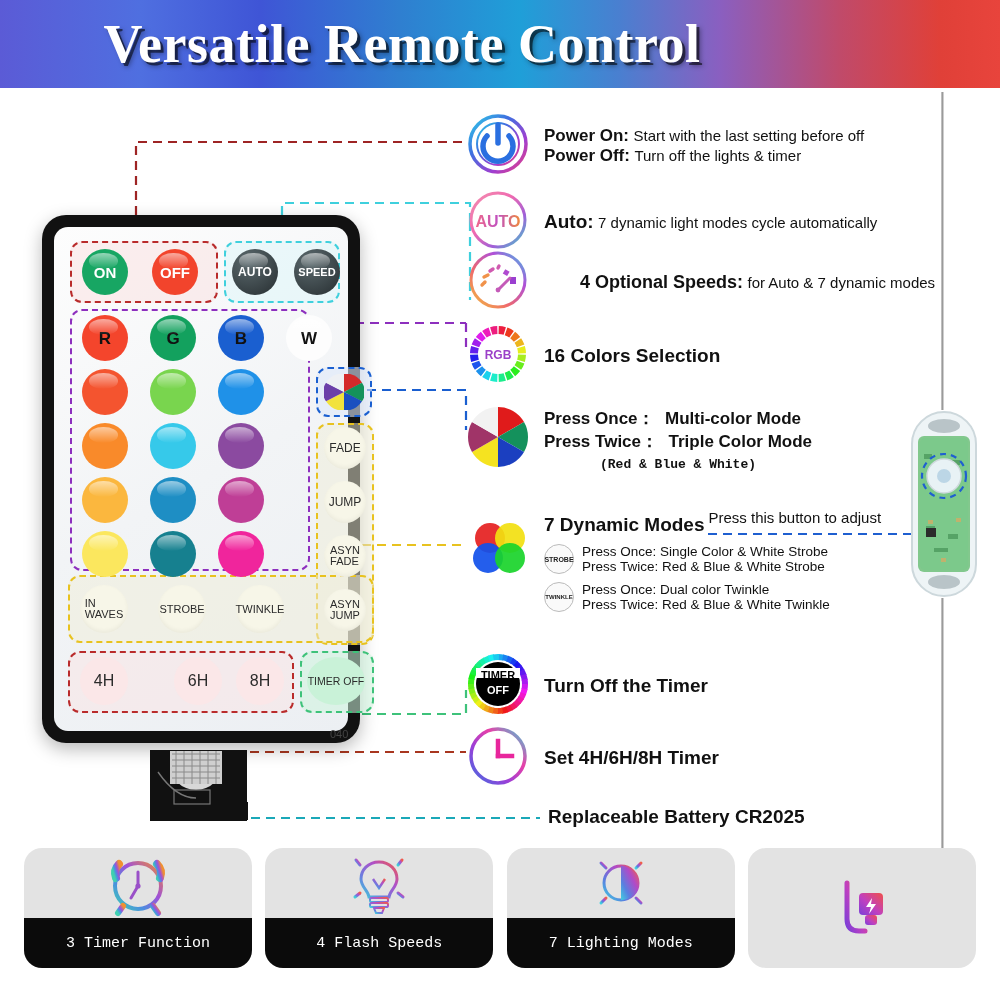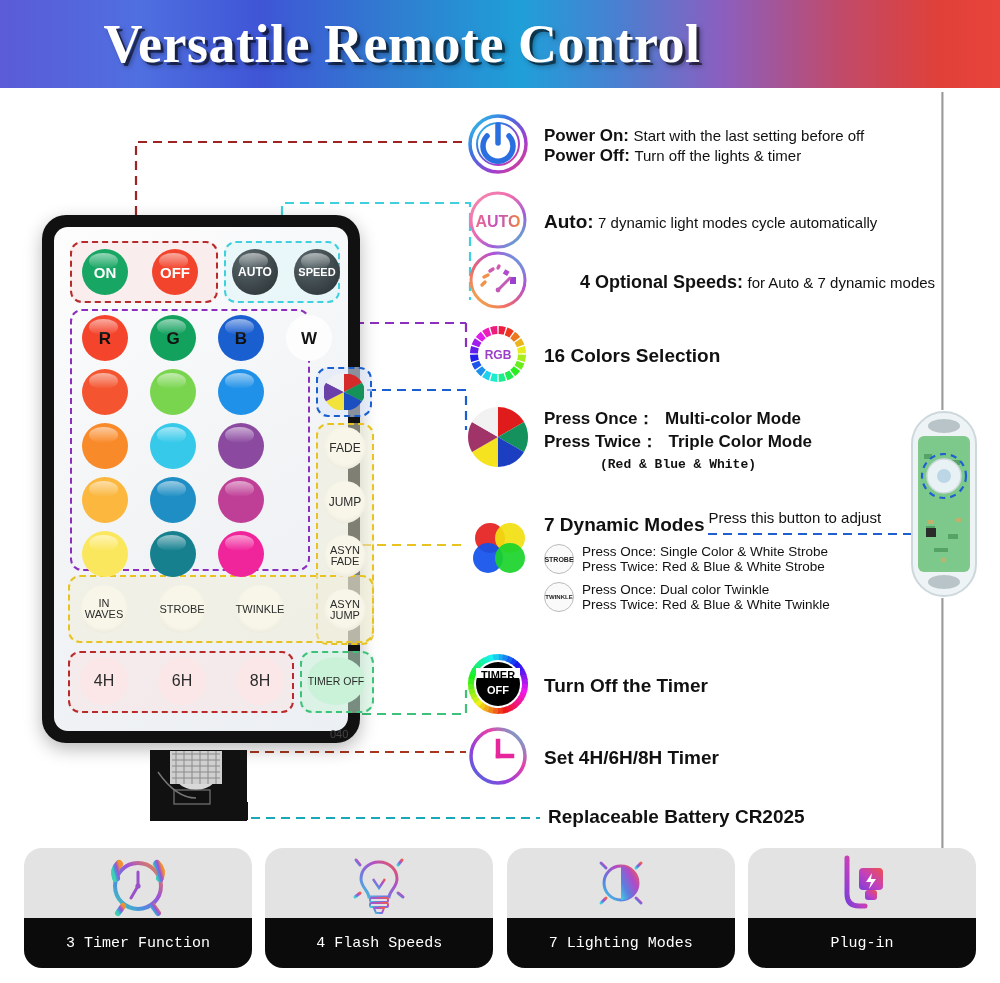--- a/index.html
+++ b/index.html
@@ -41,21 +41,21 @@
   #remote-face {
     width: 100%; height: 100%;
     background: linear-gradient(150deg,#fdfdfd 0%, #f2f4f6 50%, #eceff3 100%);
     border-radius: 14px;
     position: relative;
   }
   .btn {
     position: absolute;
     border-radius: 50%;
     display: flex; align-items: center; justify-content: center;
-    font-weight: bold; text-align: center; line-height: 1.0;
+    font-weight: bold; text-align: left; line-height: 1.0;
     user-select: none;
   }
   .btn.round { width: 46px; height: 46px; }
   .glossy::after {
     content: ""; position: absolute; left: 16%; top: 9%;
     width: 62%; height: 34%; border-radius: 50%;
     background: linear-gradient(180deg, rgba(255,255,255,.55), rgba(255,255,255,0));
     pointer-events: none;
   }
   .cream {
@@ -207,21 +207,21 @@
     <div class="btn cream" style="left:270px;top:200px;width:42px;height:42px;">FADE</div>
     <div class="btn cream" style="left:270px;top:254px;width:42px;height:42px;">JUMP</div>
     <div class="btn cream asyn" style="left:270px;top:308px;width:42px;height:42px;font-size:11px;white-space:pre-line;">ASYN<br>FADE</div>
     <div class="btn cream asyn" style="left:270px;top:362px;width:42px;height:42px;font-size:11px;white-space:pre-line;">ASYN<br>JUMP</div>
 
     <div class="btn cream" style="left:26px;top:358px;width:48px;height:48px;font-size:11px;white-space:pre-line;">IN<br>WAVES</div>
     <div class="btn cream" style="left:104px;top:358px;width:48px;height:48px;font-size:11px;">STROBE</div>
     <div class="btn cream" style="left:182px;top:358px;width:48px;height:48px;font-size:11px;">TWINKLE</div>
 
     <div class="btn pinkbtn" style="left:26px;top:430px;width:48px;height:48px;">4H</div>
-    <div class="btn pinkbtn" style="left:104px;top:430px;width:48px;height:48px;">6H</div>
+    <div class="btn pinkbtn" style="left:120px;top:430px;width:48px;height:48px;">6H</div>
     <div class="btn pinkbtn" style="left:182px;top:430px;width:48px;height:48px;">8H</div>
     <div class="btn mintbtn" style="left:253px;top:430px;width:58px;height:48px;">TIMER OFF</div>
   </div>
 </div>
 <div id="code050">040</div>
 
 <div id="battery-back">
   <svg width="120" height="78" viewBox="0 0 120 78">
     <rect x="0" y="0" width="96" height="70" fill="#111"></rect>
     <rect x="82" y="52" width="16" height="18" fill="#111"></rect>
@@ -617,15 +617,14 @@
             </linearGradient>
           </defs>
         <rect x="34" y="20" width="24" height="22" rx="4" fill="url(#cg4)"></rect>
         <rect x="40" y="42" width="12" height="10" rx="3" fill="url(#cg4)"></rect>
         <line x1="40" y1="8" x2="40" y2="20" stroke="url(#cg4)" stroke-width="4" stroke-linecap="round"></line>
         <line x1="52" y1="8" x2="52" y2="20" stroke="url(#cg4)" stroke-width="4" stroke-linecap="round"></line>
         <path d="M47,25 L41,34 L46,34 L44,41 L51,31 L46,31 Z" fill="#ffffff"></path>
         <path d="M22,10 L22,46 Q22,58 34,58 L40,58" fill="none" stroke="url(#cg4)" stroke-width="5" stroke-linecap="round"></path>
       </svg>
     </div>
-    <div class="card-label">Plug-in</div>
   </div>
 </div>
 
 </body></html>

